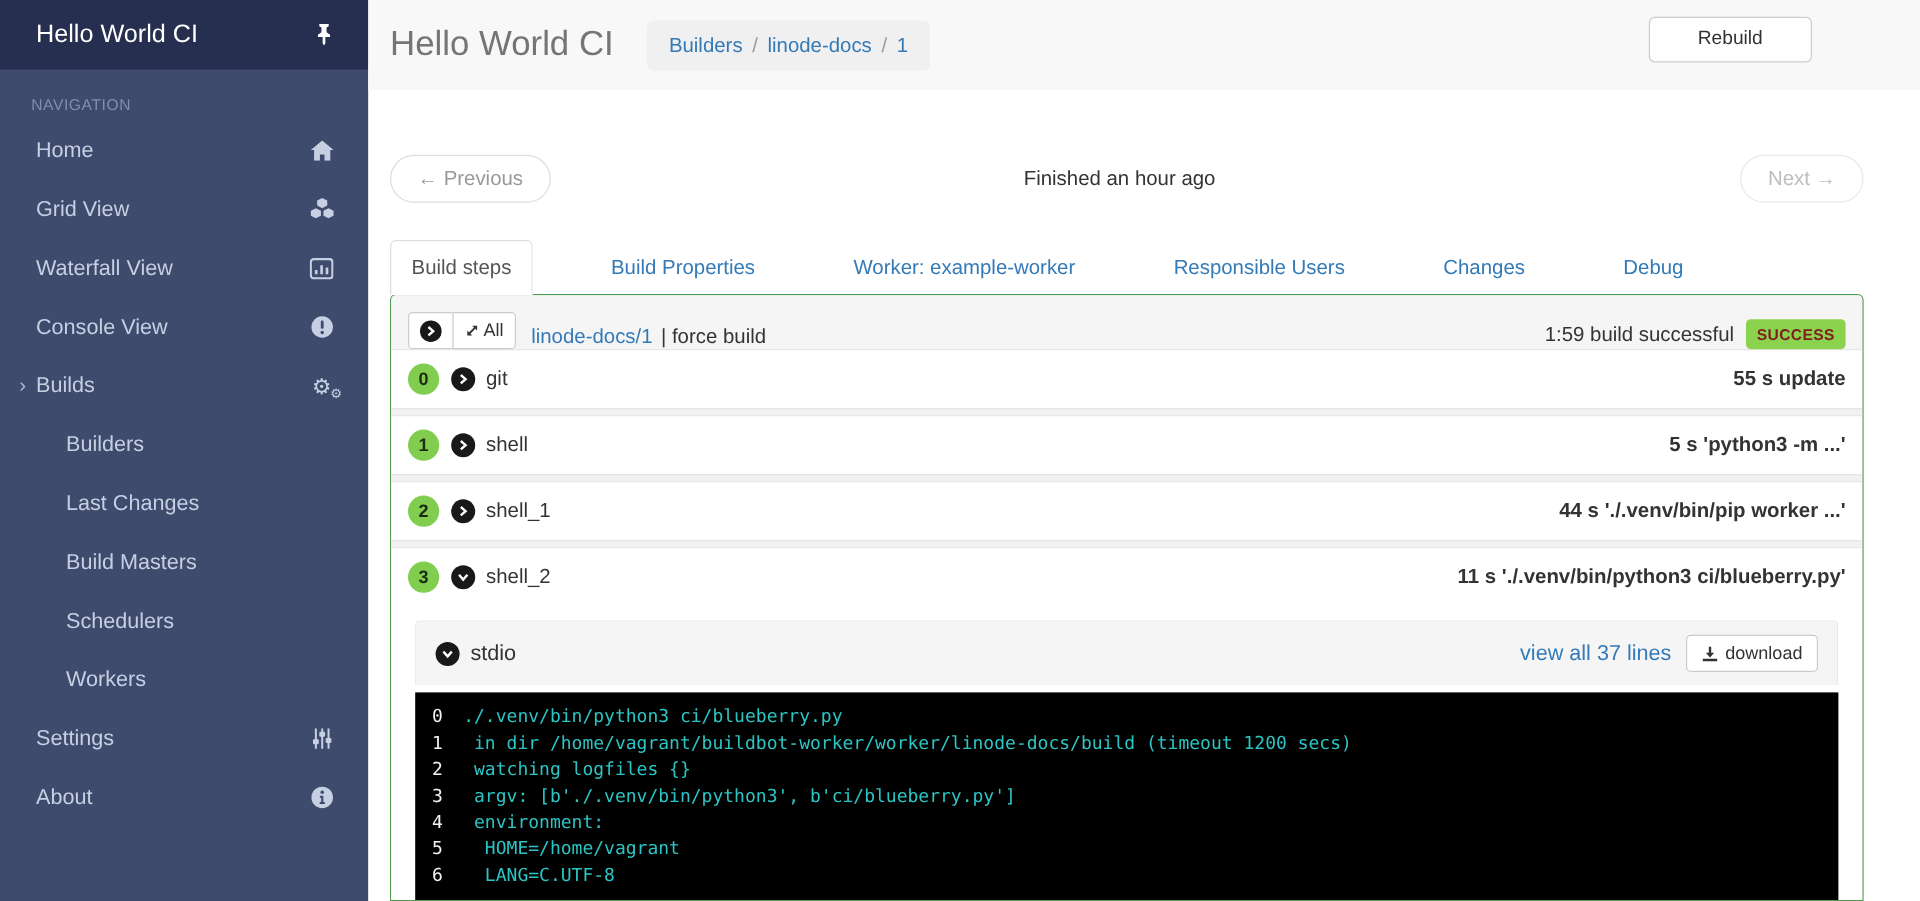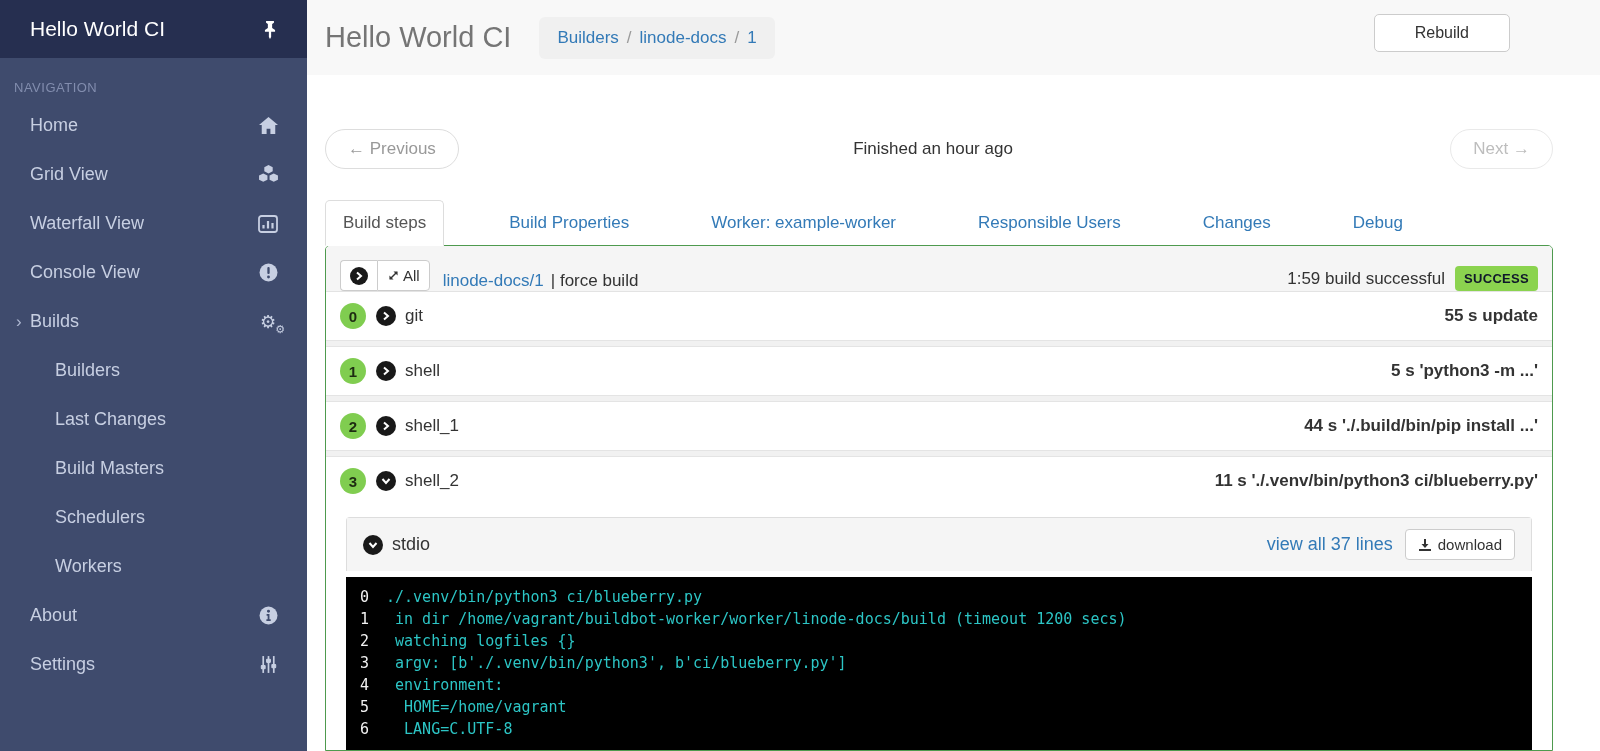--- a/index.html
+++ b/index.html
@@ -5,21 +5,21 @@
   * { margin:0; padding:0; box-sizing:border-box; }
   html,body { width:1600px; height:751px; overflow:hidden; }
   body { font-family:"Liberation Sans", sans-serif; background:#fff; }
   .app { display:flex; width:1600px; height:751px; }
 
   
   .sidebar { width:307px; flex-shrink:0; background:#3f4b6d; display:flex; flex-direction:column; }
   .sidebar-header { height:58px; background:#262f50; color:#fff; display:flex; align-items:center;
     justify-content:space-between; padding:0 28px 0 30px; font-size:21px; font-weight:500; }
   .sidebar-header .pin { width:18px; height:18px; color:#fff; }
-  .nav-label { padding:22px 30px 6px 14px; color:#828dae; font-size:13px; letter-spacing:.5px; }
+  .nav-label { padding:22px 30px 6px 26px; color:#828dae; font-size:13px; letter-spacing:.5px; }
   .nav-item { height:49px; display:flex; align-items:center; padding:0 28px 0 30px;
     color:#c7cfe2; font-size:18px; cursor:pointer; }
   .nav-item .lbl { flex:1; }
   .nav-item .ico { width:22px; height:20px; display:flex; align-items:center; justify-content:center; color:#c7cfe2; }
   .nav-item .caret { margin-left:-14px; width:14px; color:#aeb8d2; font-size:17px; }
   .nav-sub { padding-left:55px; }
   .gear-wrap { position:relative; font-size:18px; line-height:1; }
   .gear-wrap .g2 { position:absolute; font-size:11px; right:-6px; bottom:-3px; }
 
   
@@ -49,21 +49,21 @@
   .mini-btn { background:#fff; border:1px solid #ccc; height:31px; display:flex; align-items:center; padding:0 9px;
     font-size:15px; color:#333; cursor:pointer; gap:3px; }
   .mini-btn:first-child { border-radius:4px 0 0 4px; border-right:none; }
   .mini-btn:last-child { border-radius:0 4px 4px 0; }
   .circ { width:18px; height:18px; border-radius:50%; background:#191919; display:inline-flex; align-items:center; justify-content:center; flex-shrink:0; }
   .circ svg { width:10px; height:10px; }
   .builder-link { margin-left:13px; color:#337ab7; font-size:17px; text-decoration:none; cursor:pointer; }
   .reason { margin-left:7px; color:#333; font-size:17px; }
   .summary-right { margin-left:auto; display:flex; align-items:center; }
   .duration-status { color:#333; font-size:17px; }
-  .badge-success { margin-left:10px; background:#8bd34f; color:#0f172a; font-weight:bold; font-size:13px;
+  .badge-success { margin-left:10px; background:#8bd34f; color:#7f1d1d; font-weight:bold; font-size:13px;
     padding:5px 9px; border-radius:4px; letter-spacing:.3px; }
 
   .step-gap { height:7px; background:#f1f1f1; border-top:1px solid #e4e4e4; border-bottom:1px solid #e4e4e4; }
   .step-row { height:48px; display:flex; align-items:center; padding:0 14px; background:#fff; }
   .badge-num { width:26px; height:26px; border-radius:50%; background:#80cd50; color:#1d2b12; font-weight:bold;
     font-size:15px; display:inline-flex; align-items:center; justify-content:center; flex-shrink:0; }
   .step-row .circ { margin-left:10px; width:20px; height:20px; }
   .step-name { margin-left:9px; font-size:17px; color:#333; cursor:pointer; }
   .step-info { margin-left:auto; font-size:17px; color:#333;font-weight:bold; }
 
@@ -159,41 +159,41 @@
       <span class="lbl">Build Masters</span>
     </div>
     <div class="nav-item nav-sub">
       <span class="lbl">Schedulers</span>
     </div>
     <div class="nav-item nav-sub">
       <span class="lbl">Workers</span>
     </div>
 
     <div class="nav-item">
-      <span class="lbl">About</span>
-      <span class="ico">
-        <svg viewBox="0 0 18 18" width="19" height="19">
-            <circle cx="9" cy="9" r="8.5" fill="currentColor"></circle>
-          <circle cx="9" cy="5" r="1.4" fill="#3f4b6d"></circle>
-          <path d="M7.2 7.6h2.7v5h1.2v1.6H7V12.6h1.2V9.2H7.2z" fill="#3f4b6d"></path>
-          </svg>
-      </span>
-    </div>
-
-    <div class="nav-item">
       <span class="lbl">Settings</span>
       <span class="ico">
         <svg viewBox="0 0 18 18" width="19" height="19" stroke="currentColor" fill="currentColor">
           <line x1="4" y1="1" x2="4" y2="17" stroke-width="1.6"></line>
             <rect x="2.2" y="10" width="3.6" height="3" rx="0.5"></rect>
           <line x1="9" y1="1" x2="9" y2="17" stroke-width="1.6"></line>
             <rect x="7.2" y="4" width="3.6" height="3" rx="0.5"></rect>
           <line x1="14" y1="1" x2="14" y2="17" stroke-width="1.6"></line>
             <rect x="12.2" y="9" width="3.6" height="3" rx="0.5"></rect>
         </svg>
+      </span>
+    </div>
+
+    <div class="nav-item">
+      <span class="lbl">About</span>
+      <span class="ico">
+        <svg viewBox="0 0 18 18" width="19" height="19">
+            <circle cx="9" cy="9" r="8.5" fill="currentColor"></circle>
+          <circle cx="9" cy="5" r="1.4" fill="#3f4b6d"></circle>
+          <path d="M7.2 7.6h2.7v5h1.2v1.6H7V12.6h1.2V9.2H7.2z" fill="#3f4b6d"></path>
+          </svg>
       </span>
     </div>
   </div>
 
   <div class="main">
 
     <div class="main-header">
       <span class="page-title">Hello World CI</span>
       <div class="breadcrumb">
         <a>Builders</a>
@@ -273,21 +273,21 @@
       <div class="step-gap"></div>
 
       <div class="step-row">
         <span class="badge-num">2</span>
         <span class="circ">
           <svg viewBox="0 0 10 10">
               <polyline points="3,1.5 7,5 3,8.5" fill="none" stroke="#fff" stroke-width="2"></polyline>
             </svg>
         </span>
         <span class="step-name">shell_1</span>
-        <span class="step-info"><span>44 s</span> <span>'./.build/bin/pip install ...'</span></span>
+        <span class="step-info"><span>44 s</span> <span>'./.venv/bin/pip worker ...'</span></span>
       </div>
       <div class="step-gap"></div>
 
       <div class="step-row">
         <span class="badge-num">3</span>
         <span class="circ">
           <svg viewBox="0 0 10 10">
               <polyline points="1.5,3 5,7 8.5,3" fill="none" stroke="#fff" stroke-width="2"></polyline>
             </svg>
         </span>

